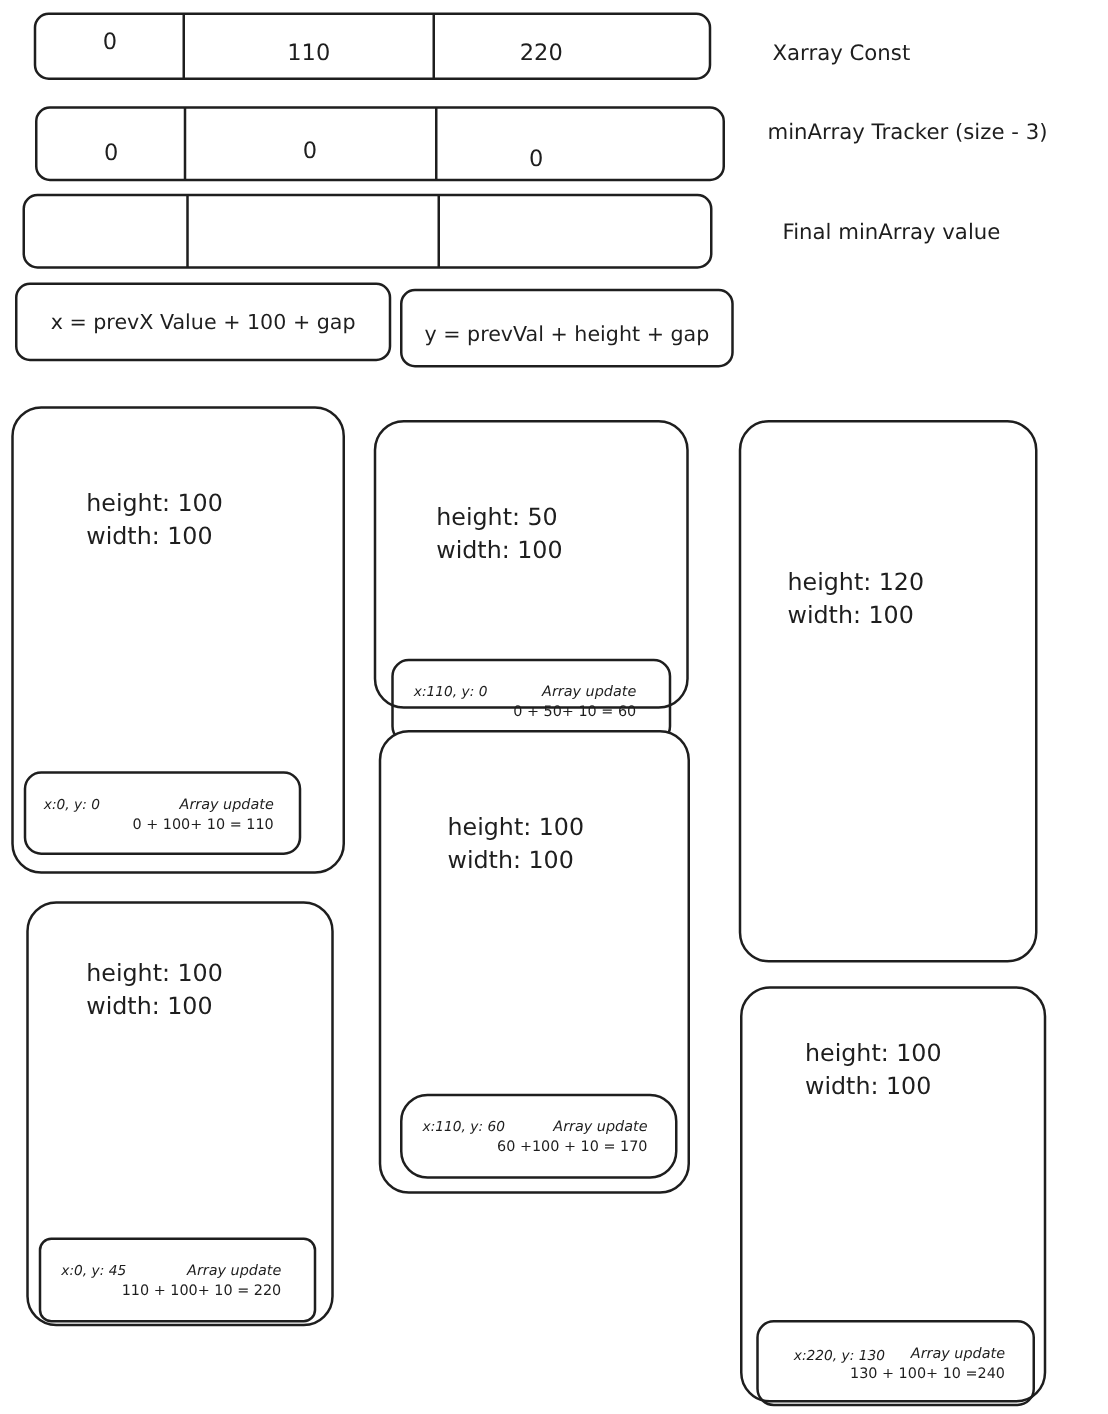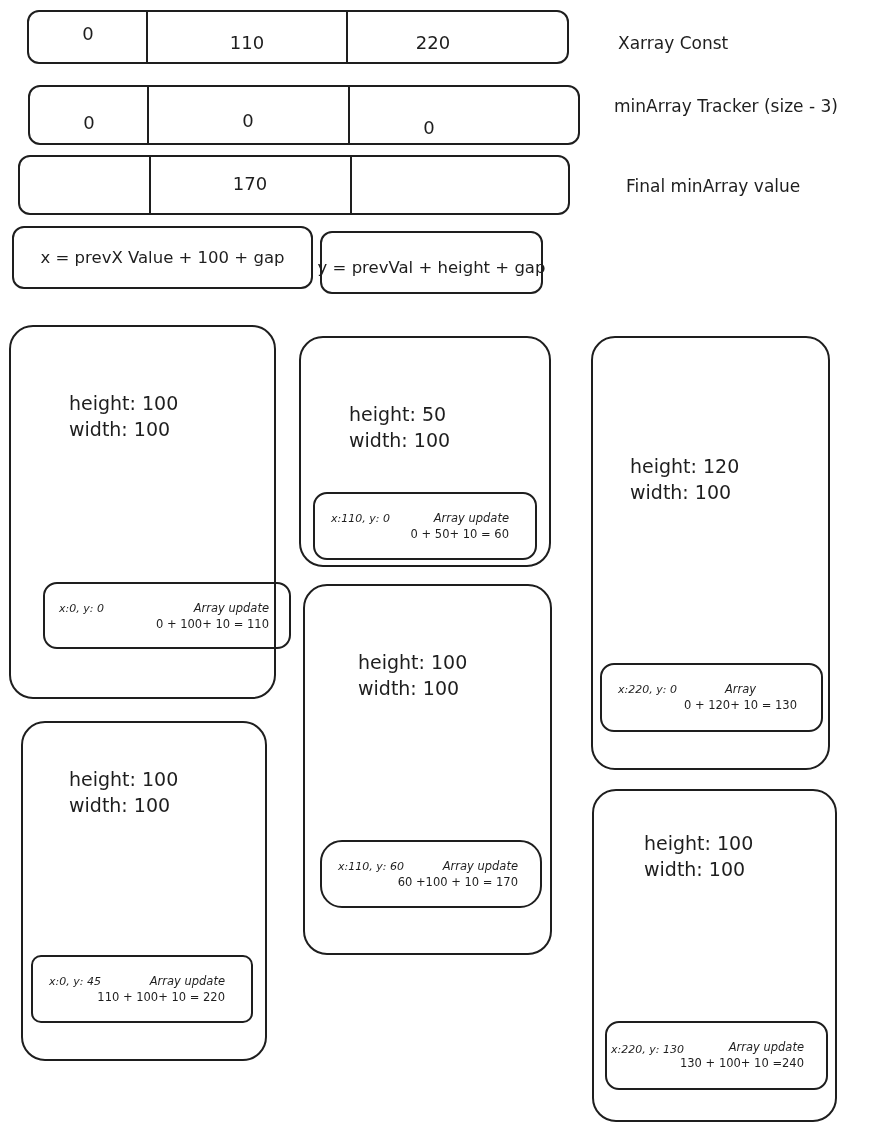--- a/index.html
+++ b/index.html
@@ -5,21 +5,21 @@
   html, body { margin:0; padding:0; background:#ffffff; }
   body { width:886px; height:1131px; position:relative; overflow:hidden;
          font-family:"DejaVu Sans", sans-serif; color:#1e1e1e; }
   .box { position:absolute; border:2px solid #1e1e1e; border-radius:12px; box-sizing:border-box; background:#fff; }
   .cell { position:absolute; top:0; bottom:0; display:flex; align-items:center; justify-content:center; font-size:18px; }
   .divider { position:absolute; top:-1px; bottom:-1px; width:0; border-left:2px solid #1e1e1e; }
   .label { position:absolute; font-size:17px; line-height:1.5; white-space:nowrap; }
   .formula { display:flex; align-items:center; justify-content:center; font-size:16.5px; white-space:nowrap; }
   .card { position:absolute; border:2px solid #1e1e1e; border-radius:24px; box-sizing:border-box; background:#fff; }
   .dims { position:absolute; font-size:19px; line-height:1.35; }
-  .info { position:absolute; border:2px solid #1e1e1e; border-radius:14px; box-sizing:border-box; }
+  .info { position:absolute; border:2px solid #1e1e1e; border-radius:14px; box-sizing:border-box;margin-top:35px; }
   .coord { position:absolute; font-size:11px; font-style:italic; }
   .upd { position:absolute; font-size:11.5px; text-align:right; line-height:1.4; }
   .upd .t { font-style:italic; display:block; }
 </style>
 </head>
 <body>
 
 <div class="box" style="left:27px;top:10px;width:542px;height:54px;">
   <div class="cell" style="left:0;width:118px;padding-bottom:8px;">0</div>
   <div class="divider" style="left:117px;"></div>
@@ -35,34 +35,33 @@
   <div class="cell" style="left:118px;width:200px;padding-top:10px;">0</div>
   <div class="divider" style="left:318px;"></div>
   <div class="cell" style="left:319px;width:160px;padding-top:24px;">0</div>
 </div>
 <div class="label" style="left:614px;top:94px;">
   <div>minArray Tracker (size - 3)</div>
 </div>
 
 <div class="box" style="left:18px;top:155px;width:552px;height:60px;">
   <div class="divider" style="left:129px;"></div>
-  <div class="cell" style="left:130px;width:200px;padding-bottom:4px;">170</div>
   <div class="divider" style="left:330px;"></div>
 </div>
 <div class="label" style="left:626px;top:174px;">Final minArray value</div>
 
 <div class="box formula" style="left:12px;top:226px;width:301px;height:63px;">x = prevX Value + 100 + gap</div>
-<div class="box formula" style="left:320px;top:231px;width:223px;height:63px;padding-top:10px;">y = prevVal + height + gap</div>
+<div class="box formula" style="left:320px;top:231px;width:267px;height:63px;padding-top:10px;">y = prevVal + height + gap</div>
 
 <div class="card" style="left:9px;top:325px;width:267px;height:374px;">
   <div class="dims" style="left:58px;top:64px;">
     <div>height: 100</div>
     <div>width: 100</div>
   </div>
-  <div class="info" style="left:32px;top:255px;width:248px;height:67px;">
+  <div class="info" style="left:8px;top:255px;width:222px;height:67px;">
     <div class="coord" style="left:14px;top:18px;">x:0, y: 0</div>
     <div class="upd" style="right:20px;top:16px;">
       <span class="t">Array update</span>
       <span>0 + 100+ 10 = 110</span>
     </div>
   </div>
 </div>
 
 <div class="card" style="left:21px;top:721px;width:246px;height:340px;">
   <div class="dims" style="left:46px;top:44px;">
@@ -104,34 +103,27 @@
       <span>60 +100 + 10 = 170</span>
     </div>
   </div>
 </div>
 
 <div class="card" style="left:591px;top:336px;width:239px;height:434px;">
   <div class="dims" style="left:37px;top:116px;">
     <div>height: 120</div>
     <div>width: 100</div>
   </div>
-  <div class="info" style="left:7px;top:325px;width:223px;height:69px;">
-    <div class="coord" style="left:16px;top:18px;">x:220, y: 0</div>
-    <div class="upd" style="right:24px;top:16px;text-align:center;">
-      <span class="t">Array</span>
-      <span>0 + 120+ 10 = 130</span>
-    </div>
-  </div>
 </div>
 
 <div class="card" style="left:592px;top:789px;width:245px;height:333px;">
   <div class="dims" style="left:50px;top:40px;">
     <div>height: 100</div>
     <div>width: 100</div>
   </div>
   <div class="info" style="left:11px;top:230px;width:223px;height:69px;">
-    <div class="coord" style="left:4px;top:20px;">x:220, y: 130</div>
+    <div class="coord" style="left:28px;top:20px;">x:220, y: 130</div>
     <div class="upd" style="right:22px;top:16px;">
       <span class="t">Array update</span>
       <span>130 + 100+ 10 =240</span>
     </div>
   </div>
 </div>
 
 </body></html>

